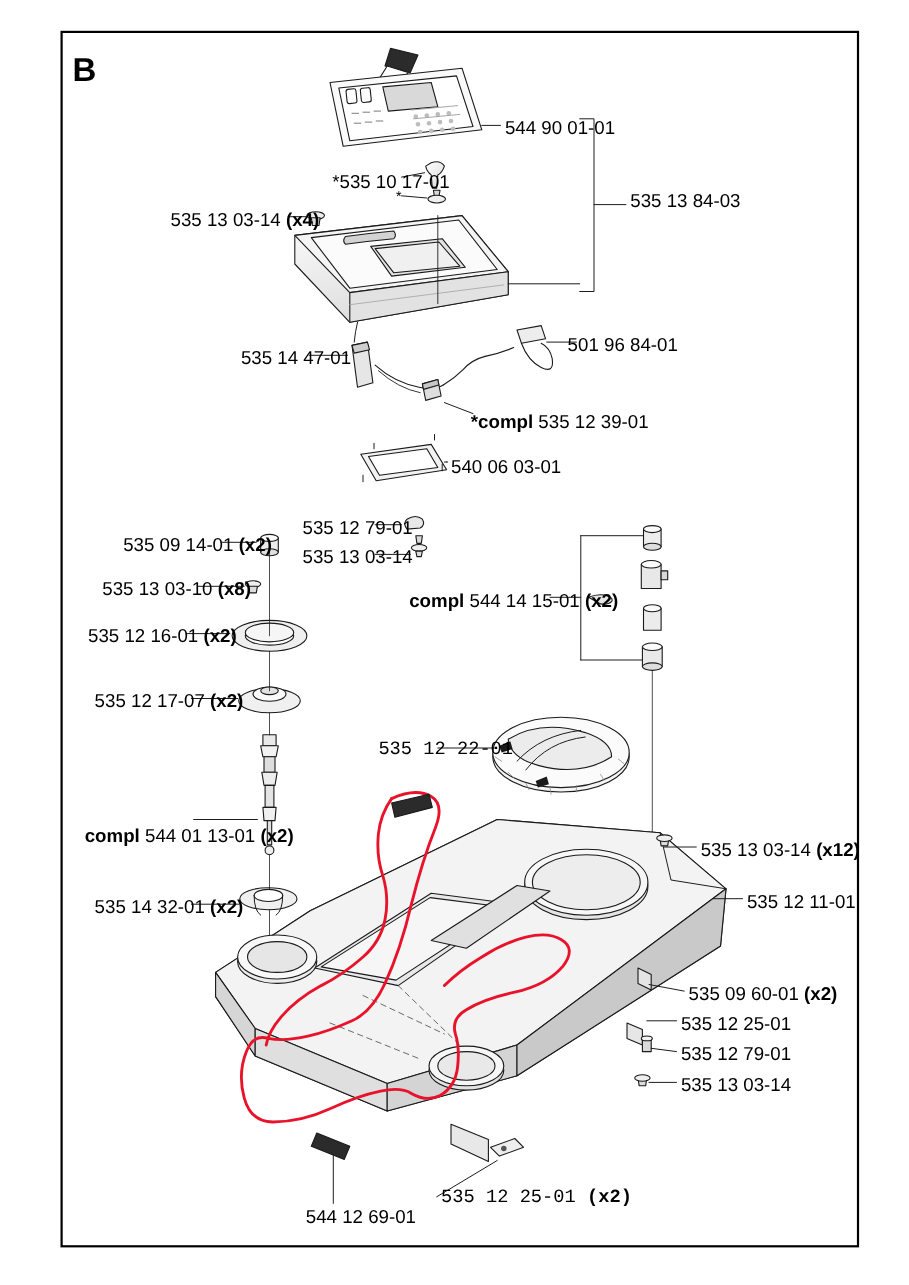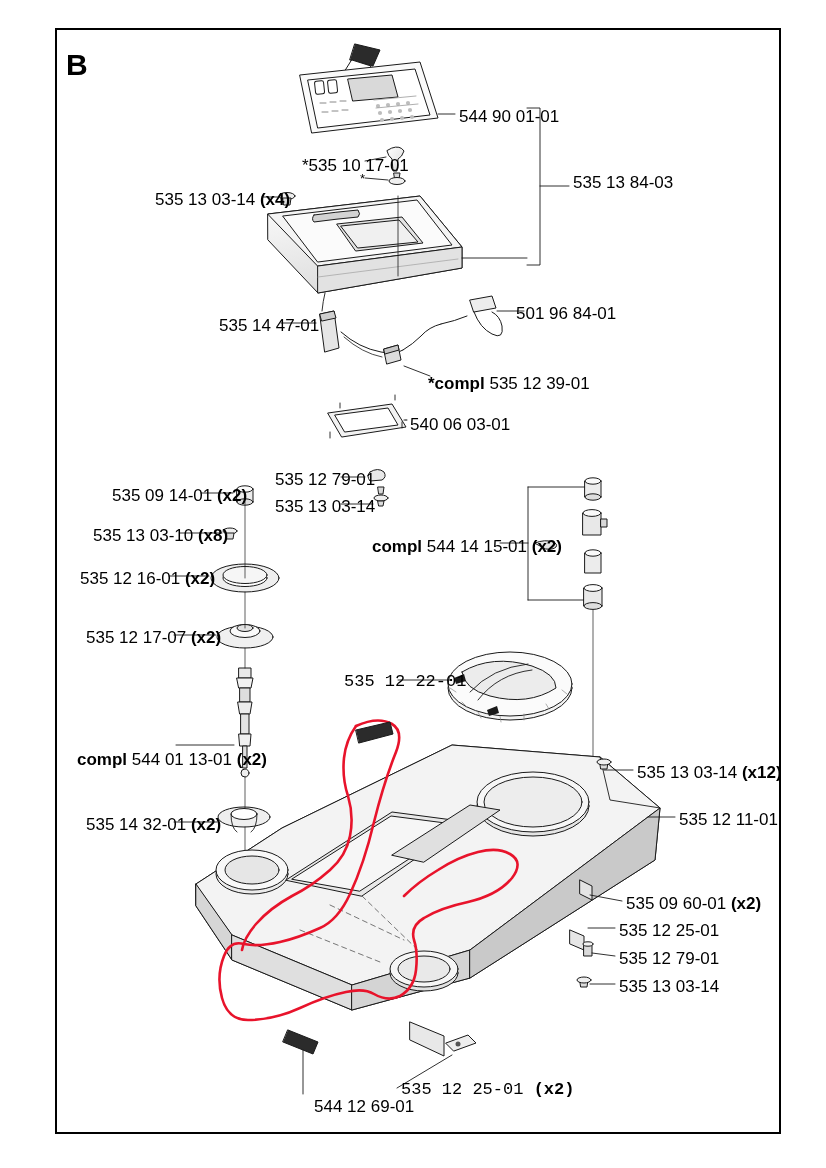--- a/index.html
+++ b/index.html
@@ -372,15 +372,15 @@
   <div class="label" style="left:77px; top:739px;margin-top:12px;"><b>compl</b>&nbsp;<span>544 01 13-01</span>&nbsp;<b>(x2)</b></div>
   <div class="label" style="left:86px; top:816px;"><span>535 14 32-01</span>&nbsp;<b>(x2)</b></div>
   <div class="label" style="left:344px; top:673px;font-family:Liberation Mono, monospace;"><span>535 12 22-01</span></div>
   <div class="label" style="left:637px; top:764px;"><span>535 13 03-14</span>&nbsp;<b>(x12)</b></div>
   <div class="label" style="left:679px; top:811px;text-align:right;"><span>535 12 11-01</span></div>
   <div class="label" style="left:626px; top:895px;"><span>535 09 60-01</span>&nbsp;<b>(x2)</b></div>
   <div class="label" style="left:619px; top:922px;"><span>535 12 25-01</span></div>
   <div class="label" style="left:619px; top:950px;"><span>535 12 79-01</span></div>
   <div class="label" style="left:619px; top:978px;"><span>535 13 03-14</span></div>
   <div class="label" style="left:401px; top:1081px;font-family:Liberation Mono, monospace;"><span>535 12 25-01</span>&nbsp;<b>(x2)</b></div>
-  <div class="label" style="left:278px; top:1098px;margin-left:36px;"><span>544 12 69-01</span></div>
+  <div class="label" style="left:278px; top:1098px;"><span>544 12 69-01</span></div>
 
 </div>
 
 </body></html>

